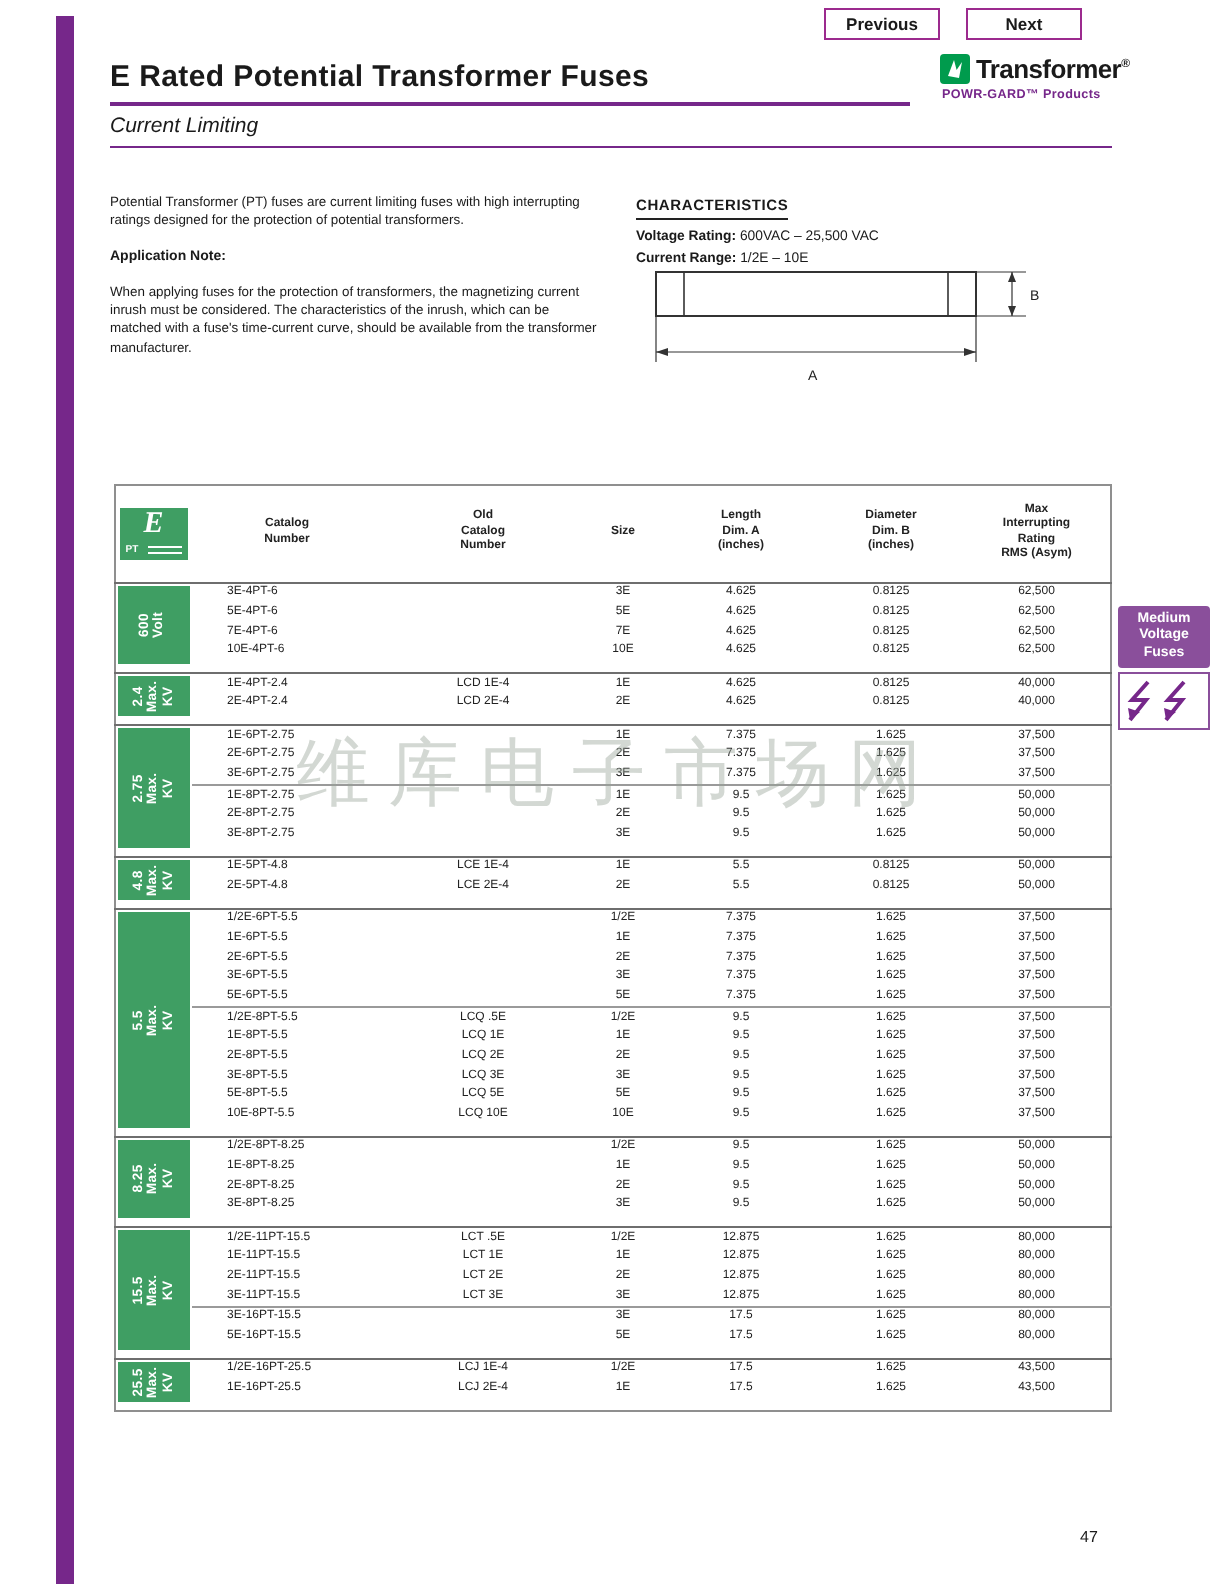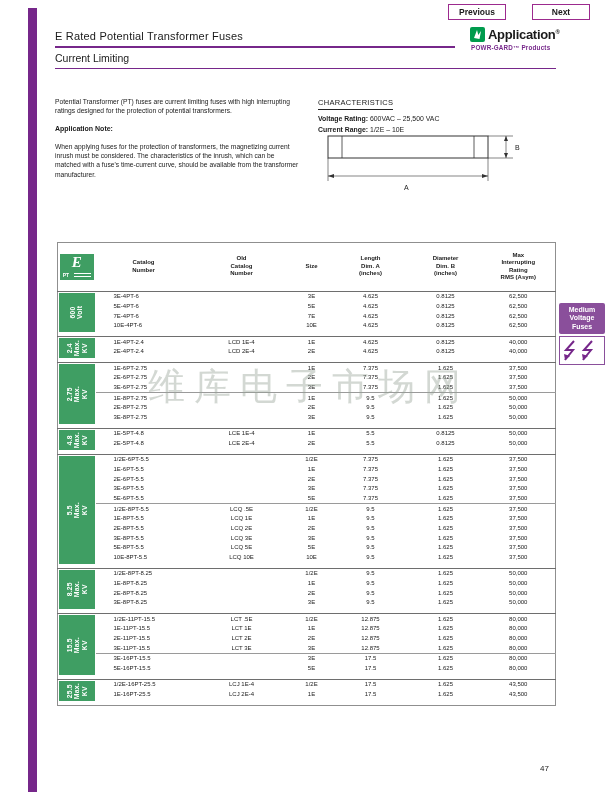--- a/index.html
+++ b/index.html
@@ -6,44 +6,44 @@
   .page {
     position:relative; width:612px; height:792px; margin:0 auto;
     background:#ffffff; overflow:hidden;
     font-family:"Liberation Sans", sans-serif; color:#1a1a1a;
   }
   .accent-bar { position:absolute; left:28px; top:8px; width:9px; height:784px; background:#76278a; }
 
   .nav-btn {
     position:absolute; top:4px; width:58px; height:16px; box-sizing:border-box;
     background:#fff; border:1.5px solid #9c2a8e; font-size:8.5px; font-weight:bold;
-    display:flex; align-items:center; justify-content:center; cursor:pointer;margin-left:36px;
+    display:flex; align-items:center; justify-content:center; cursor:pointer;
   }
   .btn-prev { left:412px; }
-  .btn-next { left:496px; }
+  .btn-next { left:483px; }
 
   .title-block { position:absolute; left:55px; top:30px; width:505px; }
-  .page-title { font-size:11px; font-weight:normal; margin:0; letter-spacing:0.2px; }
+  .page-title { font-size:15px; font-weight:bold; margin:0; letter-spacing:0.2px; }
   .rule1 { margin-top:4px; width:400px; height:2px; background:#76278a; }
-  .subtitle { font-size:10.5px; margin-top:4px; }
+  .subtitle { font-size:10.5px; margin-top:4px;font-style:italic; }
   .rule2 { margin-top:4px; width:501px; height:1px; background:#76278a; }
 
   .brand { position:absolute; left:470px; top:27px; width:100px; }
   .brand-row { display:flex; align-items:center; }
   .brand-icon { width:15px; height:15px; background:#009b4d; border-radius:2px; margin-right:3px; flex:0 0 auto; }
   .brand-name { font-size:13px; font-weight:bold; letter-spacing:-0.3px; }
   .brand-reg { font-size:6px; vertical-align:super; }
   .brand-products { font-size:6.3px; font-weight:bold; color:#76278a; margin-top:2px; margin-left:1px; letter-spacing:0.2px; }
 
   .intro { position:absolute; left:55px; top:97px; width:246px; font-size:6.7px; line-height:1.4; }
   .intro p { margin:0 0 8px 0; }
   .app-note { font-weight:bold; font-size:7px; margin:0 0 1px 0; }
 
   .chars { position:absolute; left:318px; top:97px; width:220px; font-size:6.9px; line-height:1.5; }
-  .chars-heading { font-size:7.5px; font-weight:normal; border-bottom:1px solid #222; display:inline-block; padding-bottom:1px; margin-bottom:4px; letter-spacing:0.3px; }
+  .chars-heading { font-size:7.5px; font-weight:bold; border-bottom:1px solid #222; display:inline-block; padding-bottom:1px; margin-bottom:4px; letter-spacing:0.3px; }
   .chars b { font-weight:bold; }
 
   .diagram { position:absolute; left:320px; top:128px; }
 
   .fuse-table-wrap { position:absolute; left:57px; top:242px; }
   table.fuse { border-collapse:collapse; width:498px; border:1px solid #8f8f8f; font-size:6px; color:#222; table-layout:fixed; }
   table.fuse thead { border-bottom:1px solid #6e6e6e; }
   table.fuse tbody { border-top:1px solid #6e6e6e; }
   table.fuse th { font-weight:bold; text-align:center; vertical-align:middle; padding:2px 1px 3px 1px; white-space:pre-line; line-height:1.25; font-size:6px; }
   table.fuse td { padding:1.4px 2px; text-align:center; line-height:1.15; }
@@ -89,21 +89,21 @@
     <div class="rule2"></div>
   </div>
 
   <div class="brand">
     <div class="brand-row">
       <div class="brand-icon">
         <svg width="15" height="15" viewBox="0 0 15 15">
             <path d="M4 11 L7 3 L8.3 8 L11 4 L9.5 12 Z" fill="#fff"></path>
           </svg>
       </div>
-      <div class="brand-name"><span>Application</span><span class="brand-reg">®</span></div>
+      <div class="brand-name"><span>Transformer</span><span class="brand-reg">®</span></div>
     </div>
     <div class="brand-products">POWR-GARD™ Products</div>
   </div>
 
   <div class="intro">
     <p>Potential Transformer (PT) fuses are current limiting fuses with high interrupting ratings designed for the protection of potential transformers.</p>
     <p class="app-note">Application Note:</p>
     <p>When applying fuses for the protection of transformers, the magnetizing current inrush must be considered. The characteristics of the inrush, which can be matched with a fuse's time-current curve, should be available from the transformer manufacturer.</p>
   </div>
 

